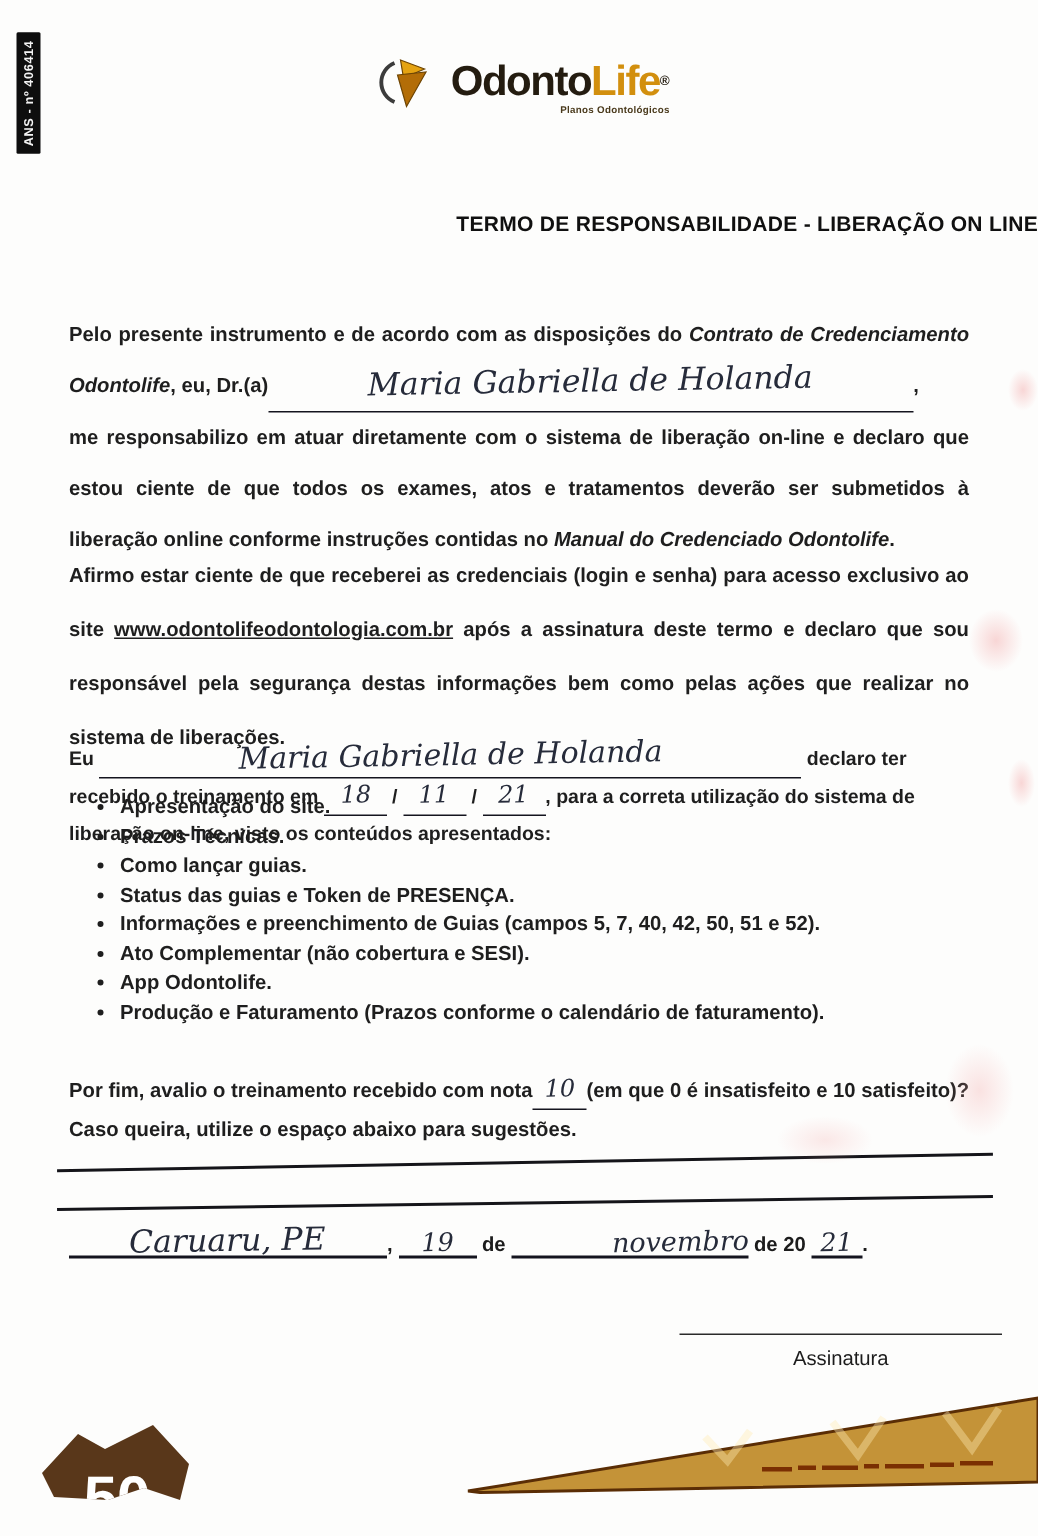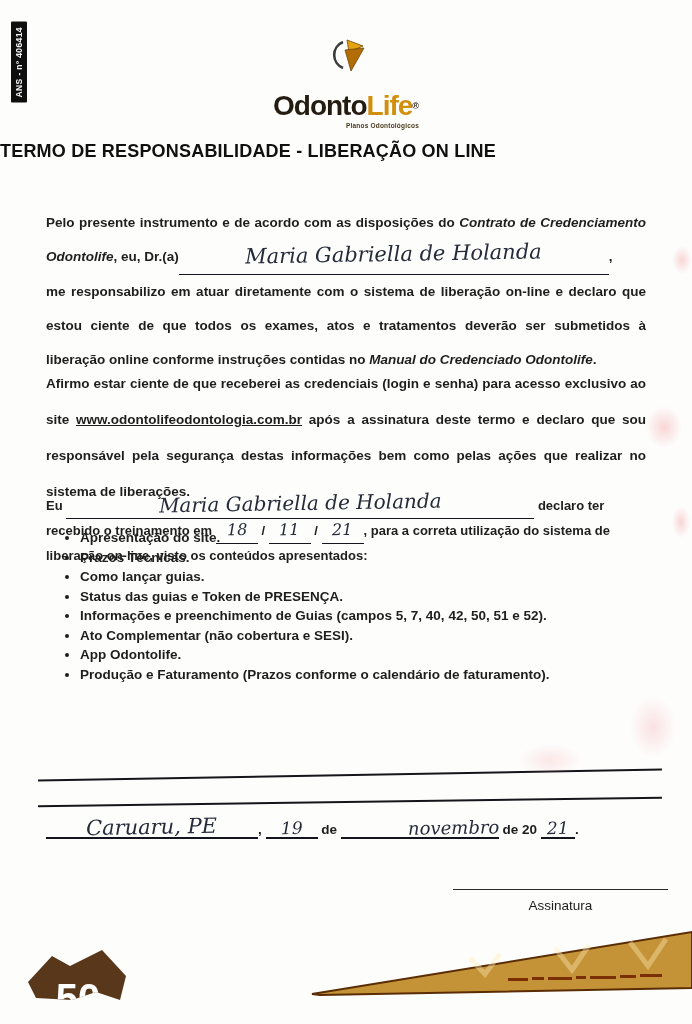--- a/index.html
+++ b/index.html
@@ -7,30 +7,30 @@
     position:relative;width:692px;height:1024px;overflow:hidden;
     background:#fdfdfc;font-family:"Liberation Sans",sans-serif;color:#1c1c1c;
   }
   
   .ans-badge{
     position:absolute;left:11px;top:22px;background:#0e0e0e;color:#f4f4f4;
     writing-mode:vertical-rl;transform:rotate(180deg);
     font-size:8.5px;font-weight:700;letter-spacing:.4px;padding:5px 3px;border-radius:1px;
   }
   
-  .logo{position:absolute;top:26px;left:0;right:0;display:flex;justify-content:center;align-items:center;gap:15px;flex-direction:column;}
+  .logo{position:absolute;top:26px;left:0;right:0;display:flex;justify-content:center;align-items:flex-end;gap:15px;}
   .logo-icon{margin-top:7px;}
   .brand-block{display:flex;flex-direction:column;}
   .brand-line{line-height:1;white-space:nowrap;}
   .brand-a{font-size:28px;font-weight:700;color:#241c10;letter-spacing:-1px;}
   .brand-b{font-size:28px;font-weight:700;color:#d28f0e;letter-spacing:-1px;}
   .reg{font-size:9px;vertical-align:super;color:#241c10;font-weight:700;}
   .tagline{margin-left:auto;margin-top:2px;font-size:6.5px;font-weight:700;color:#4a3a1c;letter-spacing:.2px;}
   
-  .title{position:absolute;top:141px;left:0;right:0;text-align:left;font-size:18px;font-weight:700;color:#101010;letter-spacing:.2px;}
+  .title{position:absolute;top:141px;left:0;right:0;text-align:right;font-size:14px;font-weight:700;color:#101010;letter-spacing:.2px;}
   
   .p{font-weight:700;color:#1e1e1e;}
   .p1{position:absolute;top:192px;left:46px;width:600px;font-size:13.5px;line-height:34px;text-align:justify;}
   .p2{position:absolute;top:352px;left:46px;width:600px;font-size:13.5px;line-height:36px;text-align:justify;}
   .p3{position:absolute;top:481px;left:46px;width:604px;font-size:13px;line-height:24px;}
   .p4{position:absolute;top:700px;left:46px;width:612px;font-size:13.5px;line-height:25px;}
   .it{font-style:italic;}
   .link{text-decoration:underline;color:#1e1e1e;}
   
   .blank{display:inline-block;border-bottom:1.7px solid #14141e;text-align:center;vertical-align:baseline;}
@@ -103,20 +103,21 @@
       <li>Prazos Técnicas.</li>
       <li>Como lançar guias.</li>
       <li>Status das guias e Token de PRESENÇA.</li>
       <li>Informações e preenchimento de Guias (campos 5, 7, 40, 42, 50, 51 e 52).</li>
       <li>Ato Complementar (não cobertura e SESI).</li>
       <li>App Odontolife.</li>
       <li>Produção e Faturamento (Prazos conforme o calendário de faturamento).</li>
     </ul>
   </div>
 
+  <p class="p p4"><span>Por fim, avalio o treinamento recebido com nota</span><span class="blank b-grade"><span class="hw">10</span></span><span>(em que 0 é insatisfeito e 10 satisfeito)? Caso queira, utilize o espaço abaixo para sugestões.</span></p>
 
   <div class="sline sline1"></div>
   <div class="sline sline2"></div>
 
   <div class="closing"><span class="blank b-city"><span class="hw">Caruaru, PE</span></span><span>,</span> <span class="blank b-day"><span class="hw">19</span></span> <span>de</span> <span class="blank b-month"><span class="hw">novembro</span></span> <span>de 20</span> <span class="blank b-year"><span class="hw">21</span></span><span>.</span></div>
 
   <div class="sig-line"></div>
   <div class="sig-label">Assinatura</div>
 
   <svg class="wedge" width="692" height="96" viewBox="0 0 692 96">

